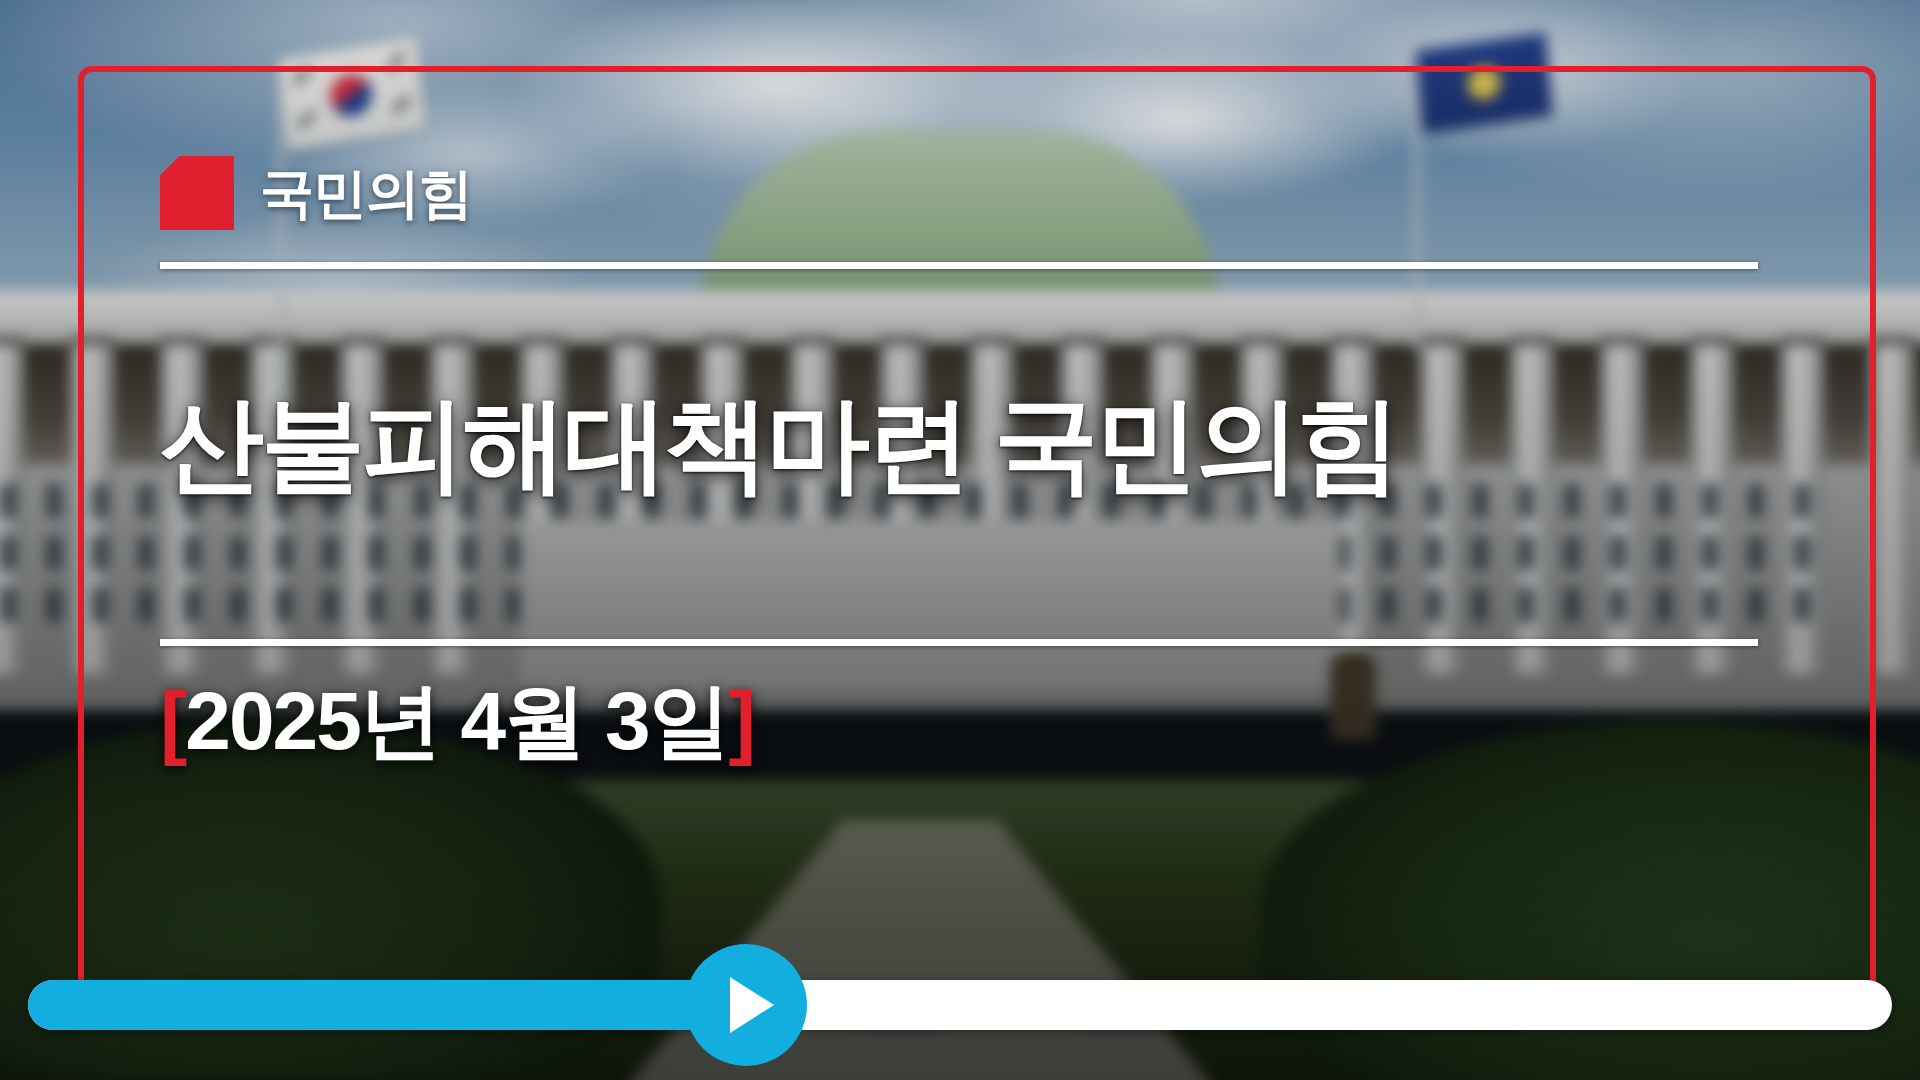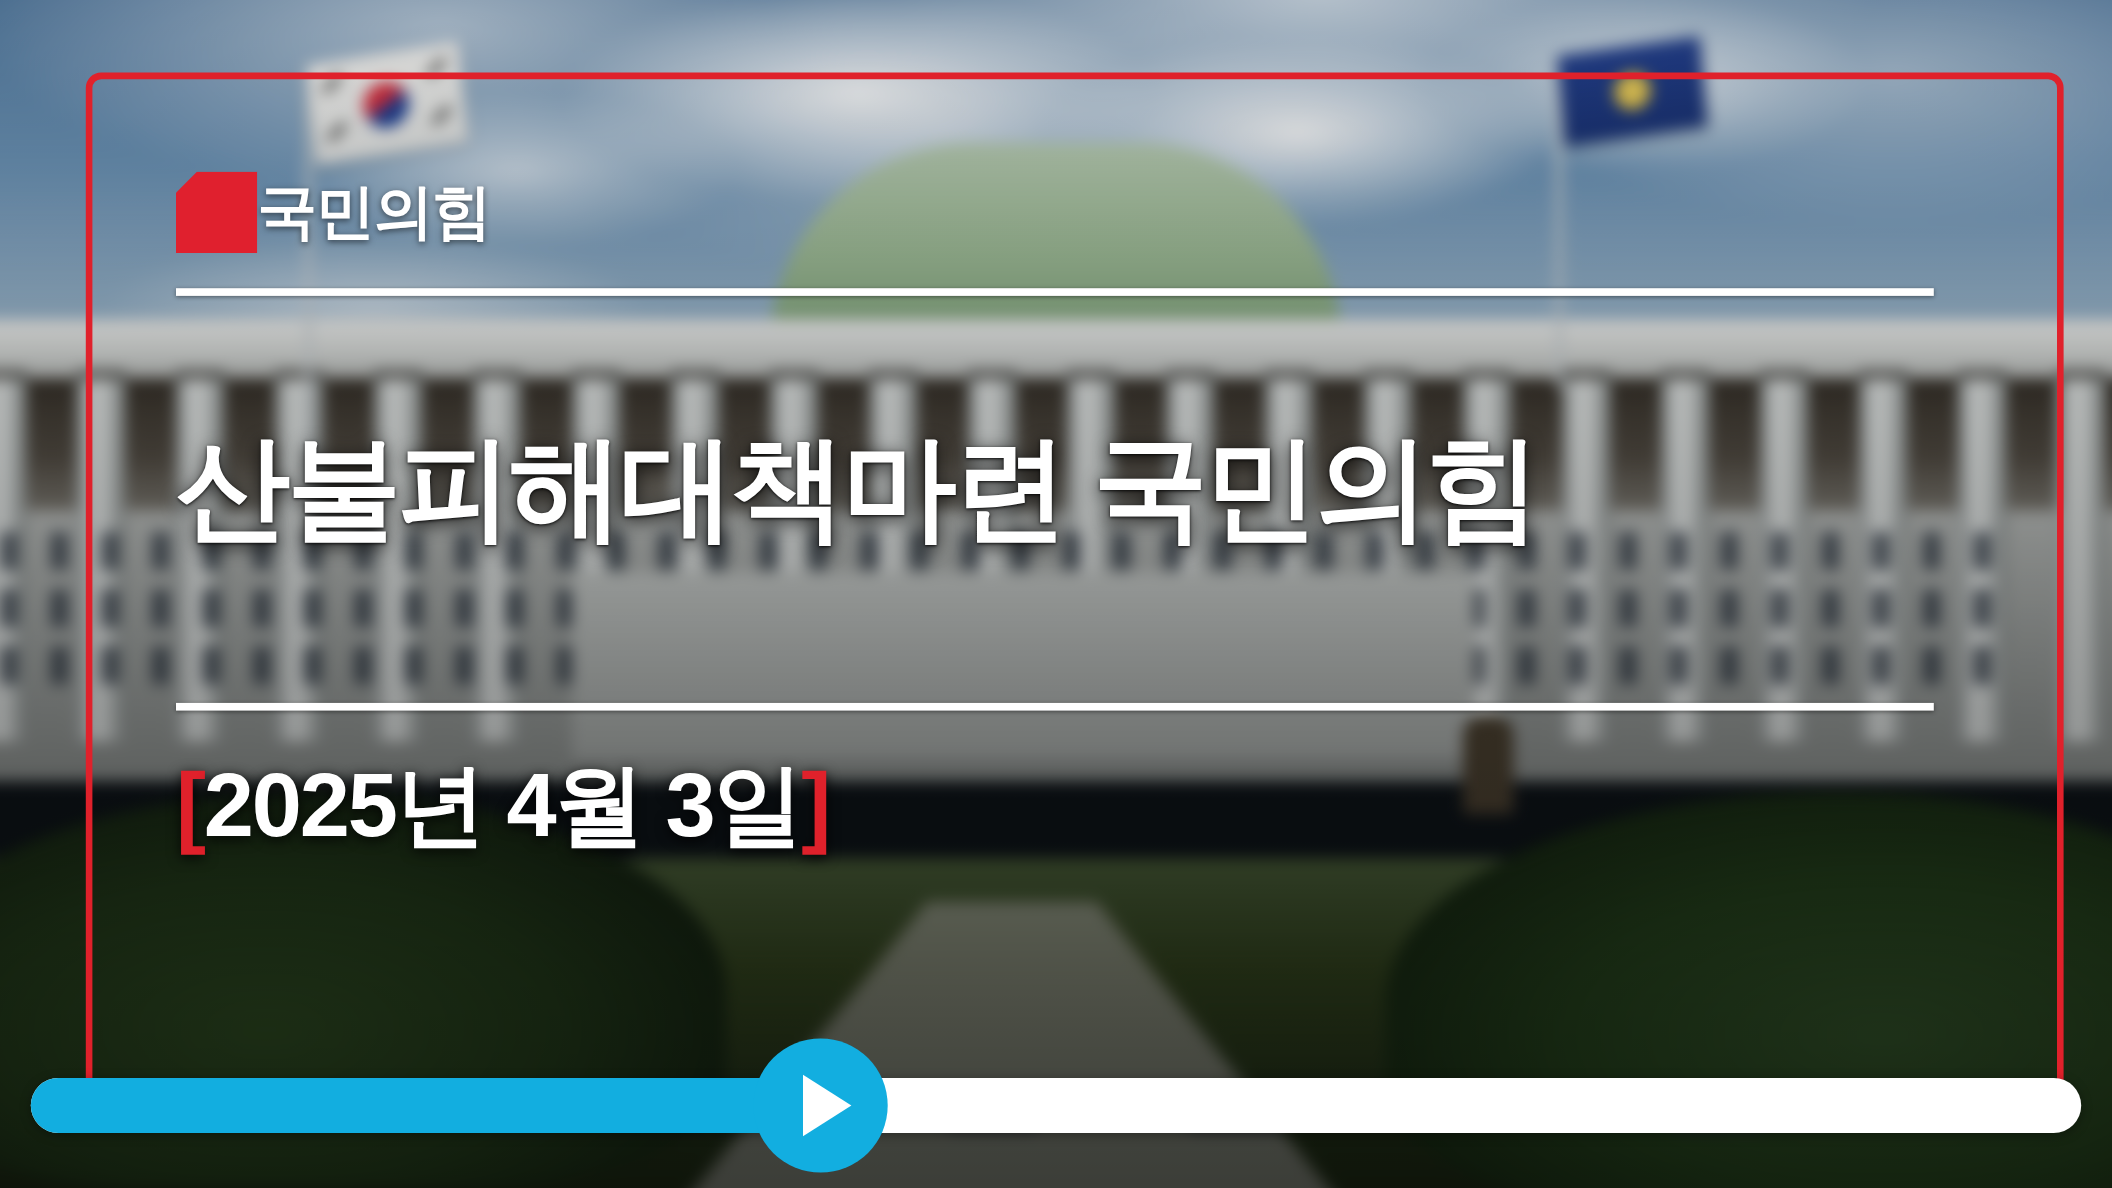--- a/index.html
+++ b/index.html
@@ -160,21 +160,21 @@
     pointer-events:none;
   }
 
   
   .content {
     position:absolute;
     left:160px; top:150px; right:110px;
   }
 
   .brandrow {
-    display:flex; align-items:center; 
+    display:flex; align-items:center; gap:26px;
     height:86px;
   }
   .ppp-mark {
     width:74px; height:74px;
     background:#e0202e;
     clip-path:polygon(26% 0%, 100% 0%, 100% 100%, 0% 100%, 0% 26%);
   }
   .brandname {
     color:#ffffff;
     font-size:54px;
@@ -205,21 +205,21 @@
 
   .rule-bottom {
     margin-top:140px;
     height:7px;
     width:1598px;
     background:#ffffff;
     box-shadow:0 1px 4px rgba(0,0,0,.45);
   }
 
   .dateline {
-    margin-top:44px;
+    margin-top:32px;
     font-size:82px;
     font-weight:700;
     letter-spacing:-2px;
     color:#ffffff;
     line-height:1.05;
     white-space:nowrap;
     text-shadow:0 3px 12px rgba(0,0,0,.8);
   }
   .bracket { color:#e0212b; }
 

